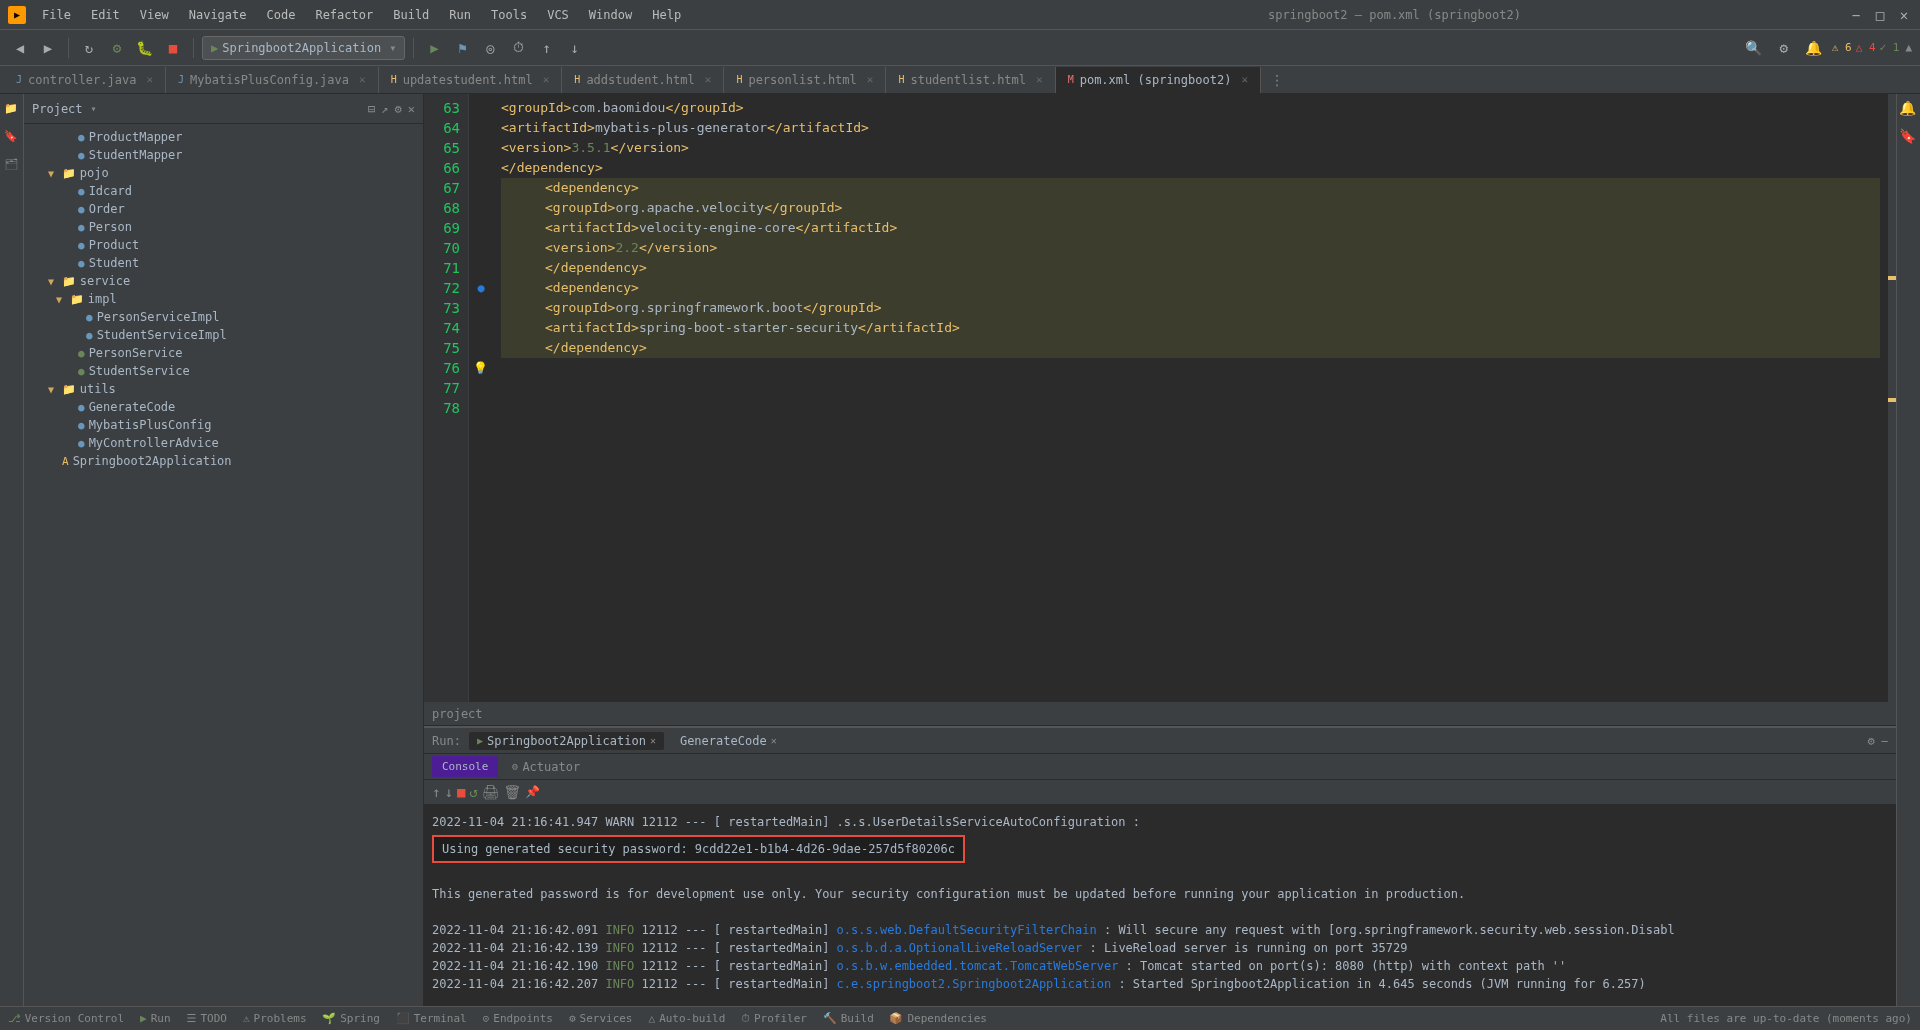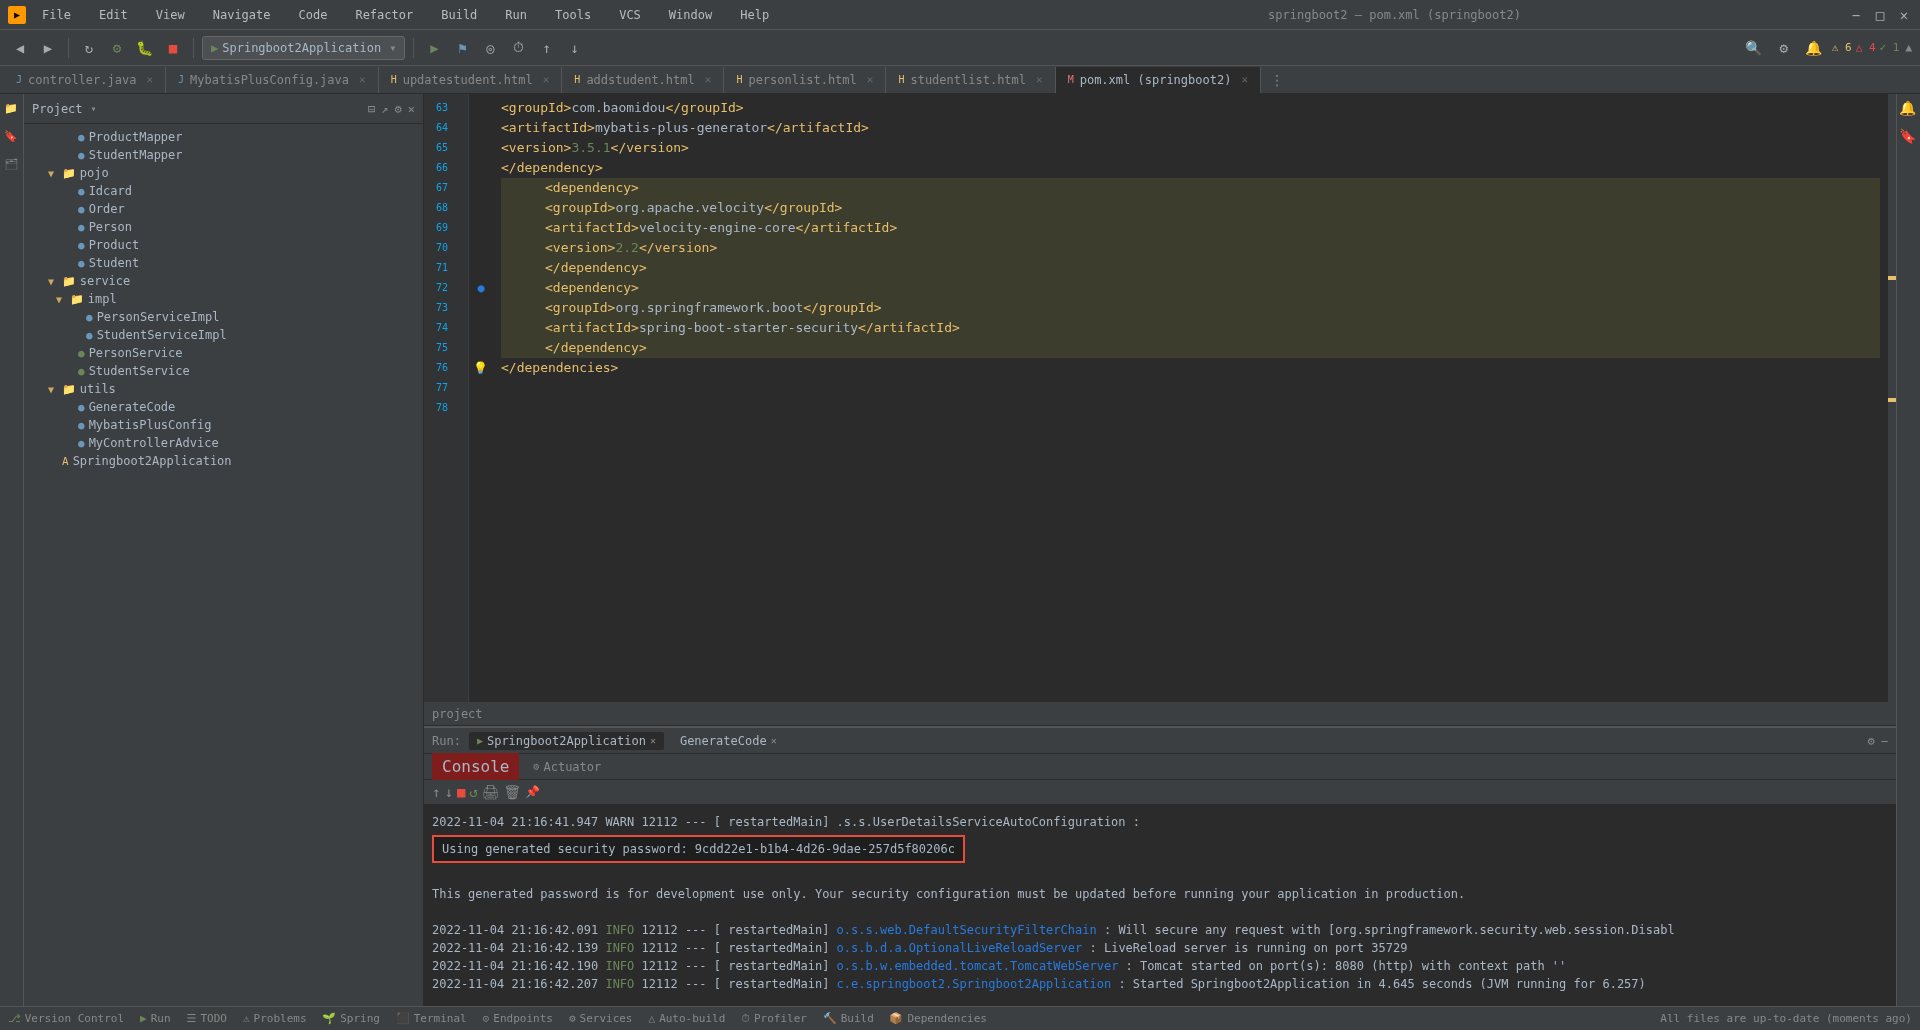--- a/index.html
+++ b/index.html
@@ -1,20 +1,20 @@
 <!DOCTYPE html>
 <html><head>
   <meta charset="utf-8">
   <style>
     * { margin: 0; padding: 0; box-sizing: border-box; }
     body { background: #2b2b2b; color: #a9b7c6; font-family: 'Consolas', 'Monaco', monospace; font-size: 12px; width: 1920px; height: 1030px; overflow: hidden; }
 
     
     #title-bar { background: #3c3f41; height: 30px; display: flex; align-items: center; padding: 0 8px; border-bottom: 1px solid #555; }
-    #menu-bar { display: flex; gap: 12px; flex: 1; }
+    #menu-bar { display: flex; gap: 4px; flex: 1; }
     #menu-bar span { padding: 2px 8px; cursor: pointer; color: #bbbbbb; font-size: 12px; }
     #title-center { flex: 1; text-align: center; color: #888; font-size: 12px; }
     #title-controls { display: flex; gap: 8px; }
     #title-controls span { width: 16px; height: 16px; display: flex; align-items: center; justify-content: center; cursor: pointer; color: #aaa; font-size: 14px; }
 
     
     #tab-bar-top { background: #3c3f41; height: 28px; display: flex; align-items: center; padding: 0 4px; border-bottom: 1px solid #2b2b2b; overflow: hidden; }
     .file-tab { height: 26px; padding: 0 12px; display: flex; align-items: center; gap: 6px; cursor: pointer; color: #888; font-size: 12px; border-right: 1px solid #555; white-space: nowrap; }
     .file-tab.active { background: #2b2b2b; color: #a9b7c6; }
     .file-tab .close-btn { color: #666; font-size: 11px; margin-left: 4px; }
@@ -23,21 +23,21 @@
     #project-panel { width: 400px; background: #3c3f41; border-right: 1px solid #2b2b2b; display: flex; flex-direction: column; }
     #project-header { height: 30px; display: flex; align-items: center; padding: 0 8px; border-bottom: 1px solid #2b2b2b; gap: 8px; }
     #project-tree { flex: 1; overflow-y: auto; padding: 4px 0; }
     .tree-item { display: flex; align-items: center; padding: 2px 0 2px 8px; cursor: pointer; font-size: 12px; white-space: nowrap; }
     .tree-item .arrow { color: #888; margin-right: 2px; font-size: 10px; width: 12px; }
     .tree-item .node-icon { margin-right: 4px; font-size: 11px; }
     .tree-item .class-icon { color: #6897bb; }
     .tree-item .folder-icon { color: #d0a85c; }
     .tree-item .service-icon { color: #6a8759; }
     #code-view { flex: 1; overflow: hidden; display: flex; }
-    #line-numbers { width: 45px; background: #313335; text-align: right; padding: 4px 20px 4px 4px; color: #0ea5e9; font-size: 10px; line-height: 20px; user-select: none; border-right: 1px solid #3c3f41; }
+    #line-numbers { width: 45px; background: #313335; text-align: right; padding: 4px 8px 4px 4px; color: #22c55e; font-size: 14px; line-height: 20px; user-select: none; border-right: 1px solid #3c3f41; }
     #code-content { flex: 1; padding: 4px 8px; overflow: auto; line-height: 20px; font-size: 13px; }
     .code-line { display: flex; align-items: flex-end; min-height: 20px; }
     .code-line.highlighted { background: #49483e; padding-left: 44px; }
 
     
     #bottom-panel { height: 300px; background: #2b2b2b; border-top: 2px solid #555; display: flex; flex-direction: column; }
     #run-bar { height: 28px; background: #3c3f41; display: flex; align-items: center; padding: 0 8px; gap: 8px; border-bottom: 1px solid #2b2b2b; }
     #console-output { flex: 1; overflow-y: auto; padding: 8px; font-size: 12px; line-height: 18px; background: #2b2b2b; border-radius: 19px; }
 
     
@@ -408,23 +408,20 @@
           <span style="color:#a9b7c6;">    </span>
             <span style="color:#e8bf6a;">&lt;artifactId&gt;</span>
             <span style="color:#a9b7c6;">spring-boot-starter-security</span>
             <span style="color:#e8bf6a;">&lt;/artifactId&gt;</span>
         </div>
         <div class="code-line highlighted" style="background:#3d3d2e;">
           <span style="color:#a9b7c6;">  </span>
             <span style="color:#e8bf6a;">&lt;/dependency&gt;</span>
         </div>
         <div class="code-line">
-          <span style="color:#e8bf6a;">&lt;/dependencies&gt;</span>
-        </div>
-        <div class="code-line">
           &nbsp;
         </div>
       </div>
 
       <div style="width:8px;background:#3c3f41;position:relative;flex-shrink:0;">
         <div style="position:absolute;top:30%;left:0;width:100%;height:4px;background:#e8bf6a;"></div>
         <div style="position:absolute;top:50%;left:0;width:100%;height:4px;background:#e8bf6a;"></div>
       </div>
     </div>
 
@@ -445,21 +442,21 @@
           <span>GenerateCode</span>
           <span style="color:#888;font-size:10px;">✕</span>
         </div>
         <div style="margin-left:auto;display:flex;gap:6px;">
           <span style="color:#888;">⚙</span>
           <span style="color:#888;">−</span>
         </div>
       </div>
 
       <div style="height:26px;background:#3c3f41;display:flex;align-items:center;padding:0 8px;gap:4px;border-bottom:1px solid #2b2b2b;">
-        <div style="padding:4px 10px;background:#7f1d1d;color:#a9b7c6;font-size:16px;">
+        <div style="padding:4px 10px;background:#4c1d95;color:#a9b7c6;font-size:11px;">
           <span>Console</span>
         </div>
         <div style="padding:4px 10px;color:#888;font-size:12px;display:flex;align-items:center;gap:4px;">
           <span style="font-size:10px;">⚙</span>
           <span>Actuator</span>
         </div>
       </div>
 
       <div style="display:flex;align-items:center;gap:4px;padding:4px 8px;background:#3c3f41;border-bottom:1px solid #2b2b2b;">
         <span style="color:#888;font-size:14px;cursor:pointer;">↑</span>

